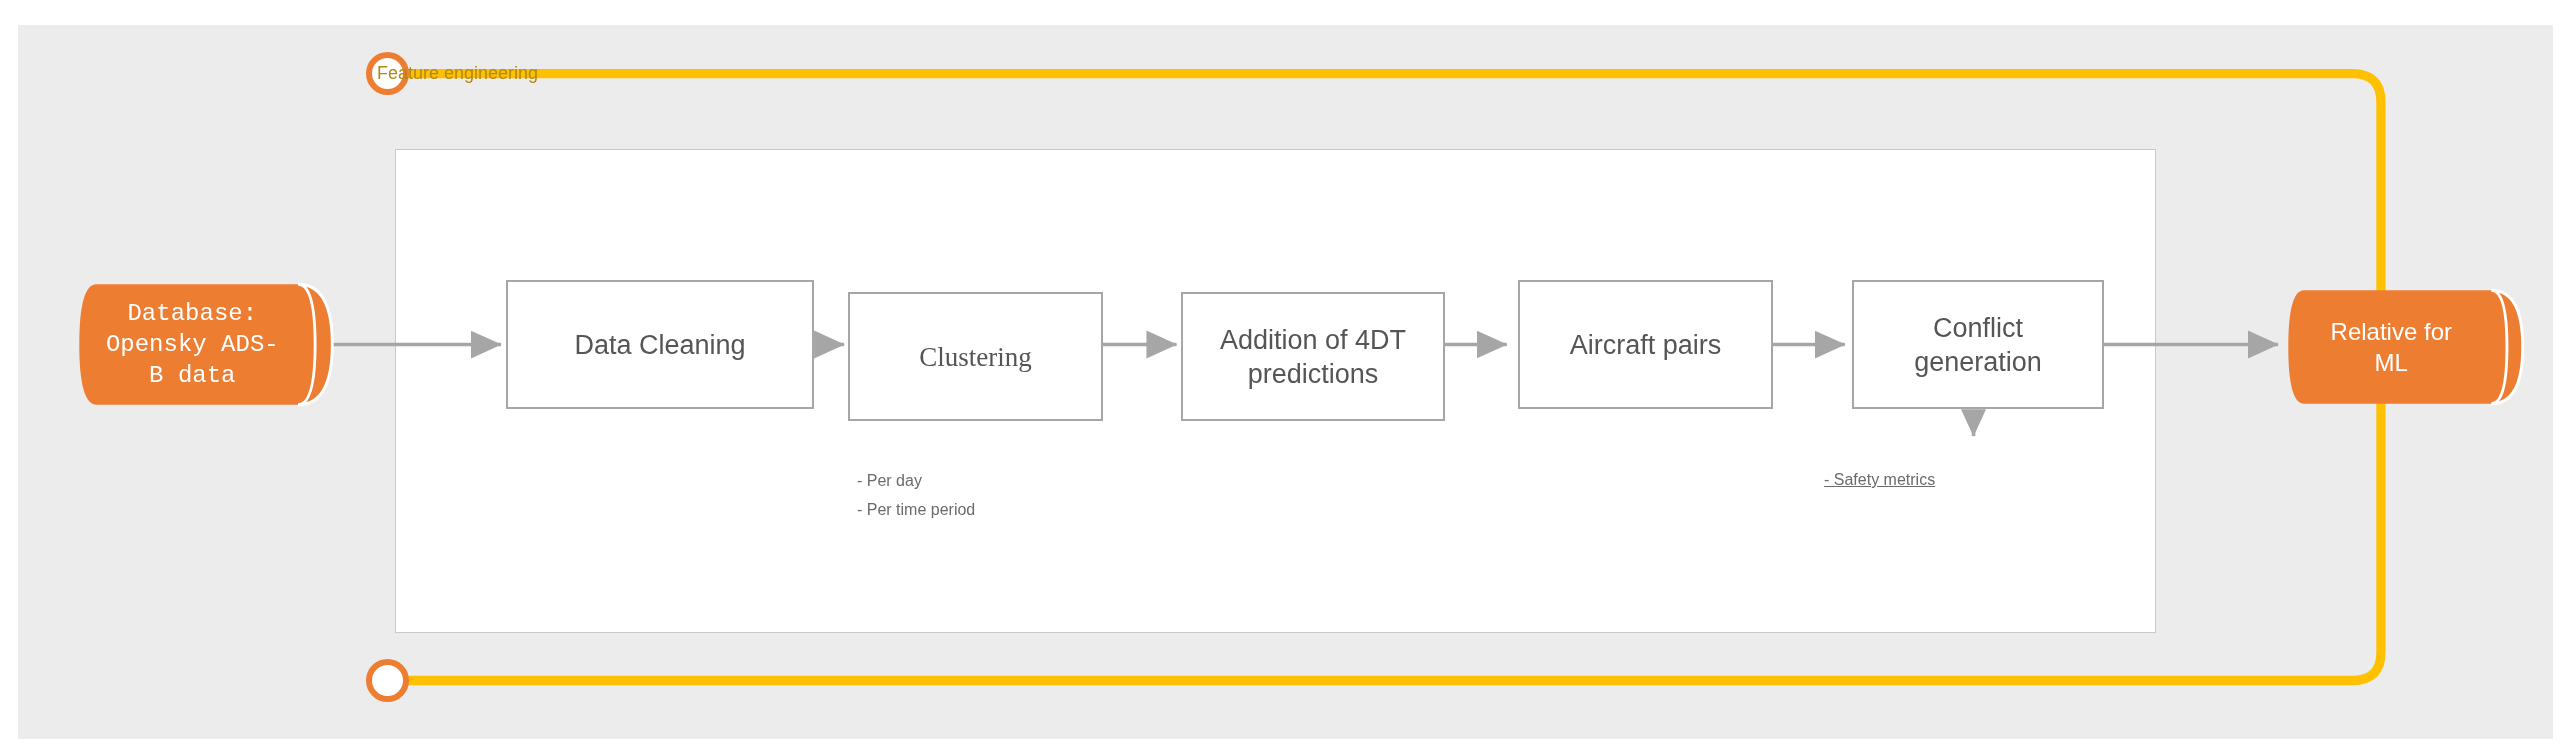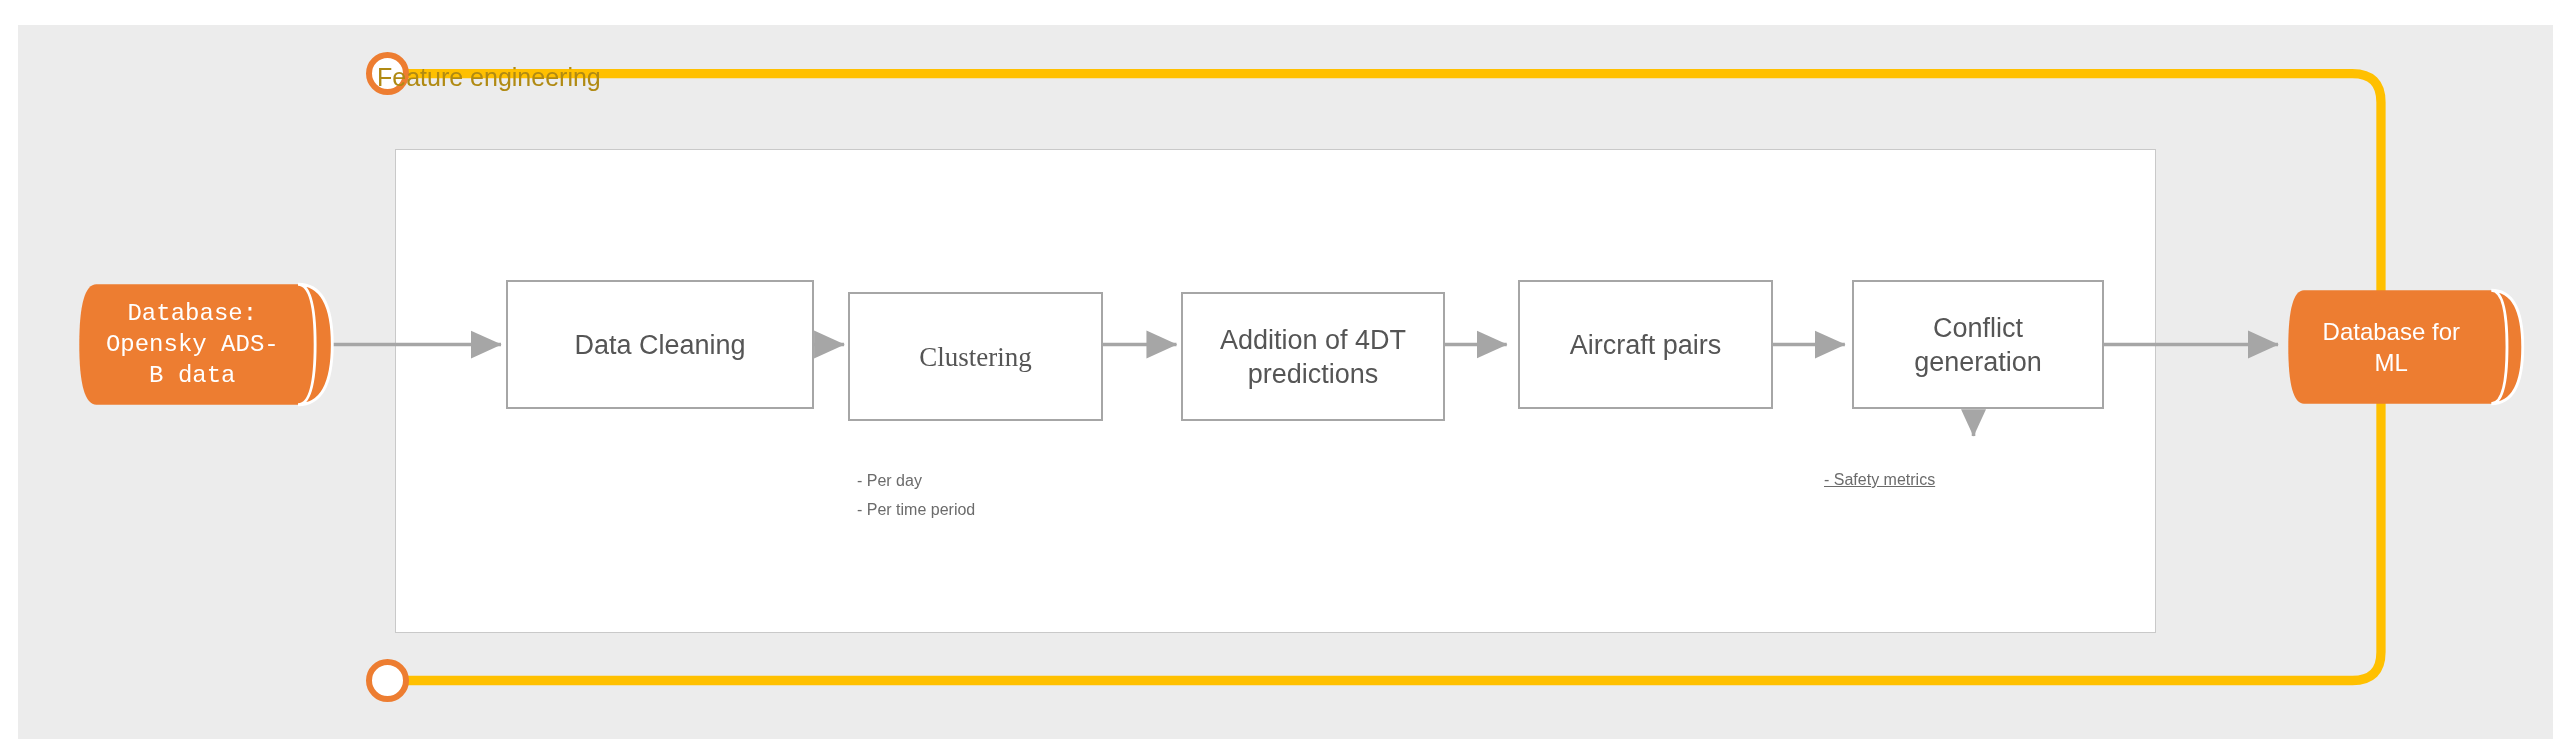--- a/index.html
+++ b/index.html
@@ -35,21 +35,21 @@
     top: 0;
     width: 2576px;
     height: 752px;
     pointer-events: none;
   }
   
   .fe-label {
     position: absolute;
     left: 377px;
     top: 63px;
-    font-size: 25px;
+    font-size: 18px;
     color: #b08a13;
     white-space: nowrap;
     letter-spacing: 0px;
   }
   
   .inner-container {
     position: absolute;
     left: 395px;
     top: 149px;
     width: 1761px;
@@ -196,18 +196,18 @@
     <span>Conflict
 generation</span>
   </div>
   <div class="annot" style="left:1824px; top:465px;text-decoration:underline;">- Safety metrics</div>
 
   <div class="cylinder" style="left:2284px; top:286px; width:243px; height:122px;">
     <svg class="cyl-body" viewBox="0 0 340 170" preserveAspectRatio="none">
       <path d="M 28 6 L 290 6 Q 334 6 334 85 Q 334 164 290 164 L 28 164 Q 6 164 6 85 Q 6 6 28 6 Z" fill="#ED7D31"></path>
       <path d="M 290 6 Q 334 6 334 85 Q 334 164 290 164 Q 312 164 312 85 Q 312 6 290 6 Z" fill="#ED7D31" stroke="#ffffff" stroke-width="4"></path>
     </svg>
-    <span class="cyl-text">Database for
+    <span class="cyl-text">Relative for
 ML</span>
   </div>
 
 </div>
 
 
 </body></html>

